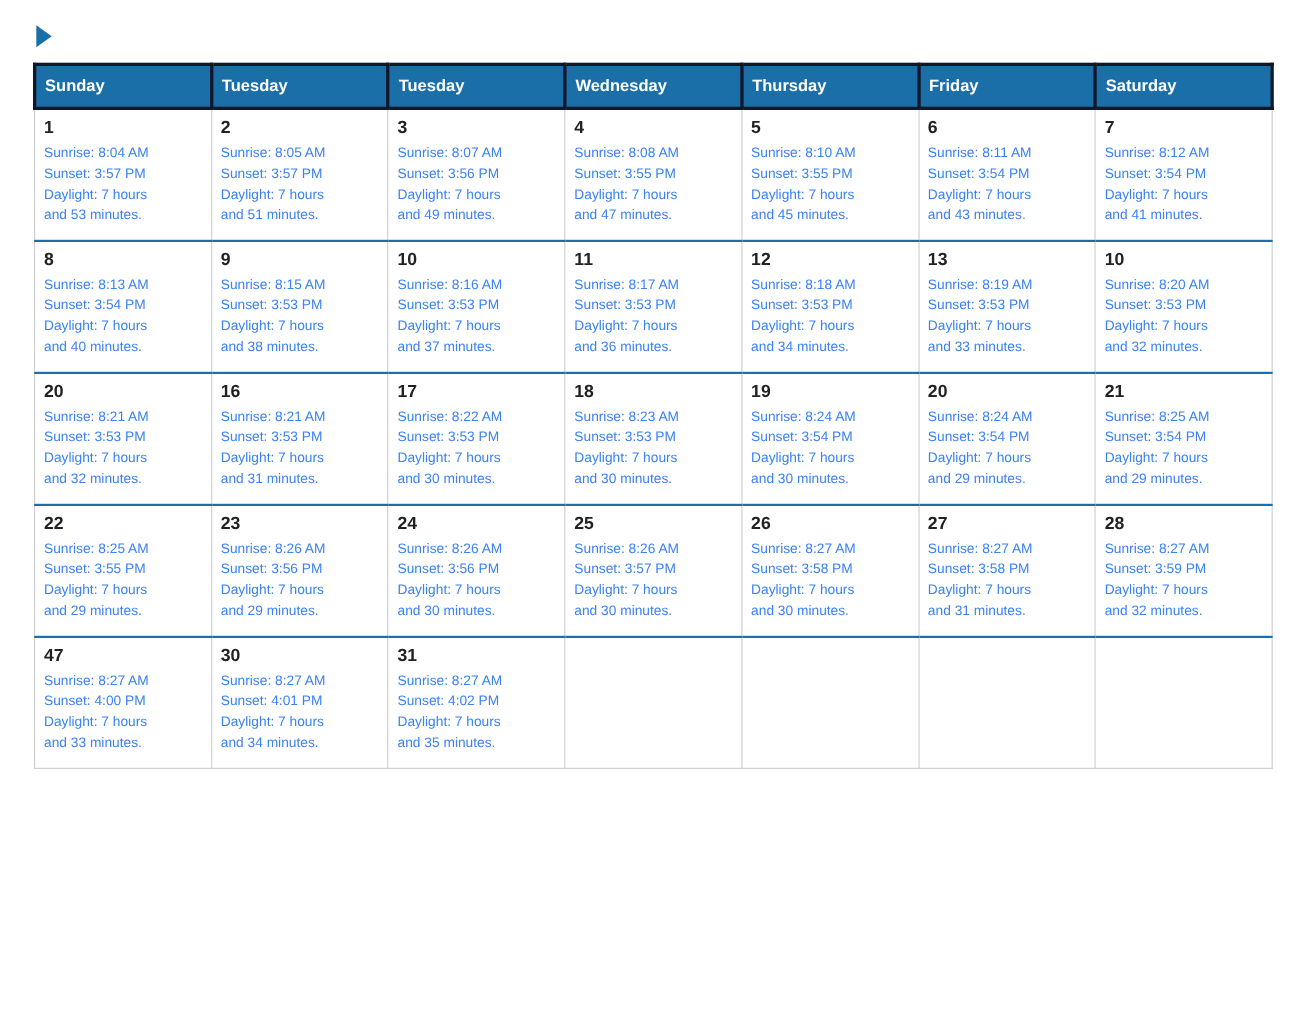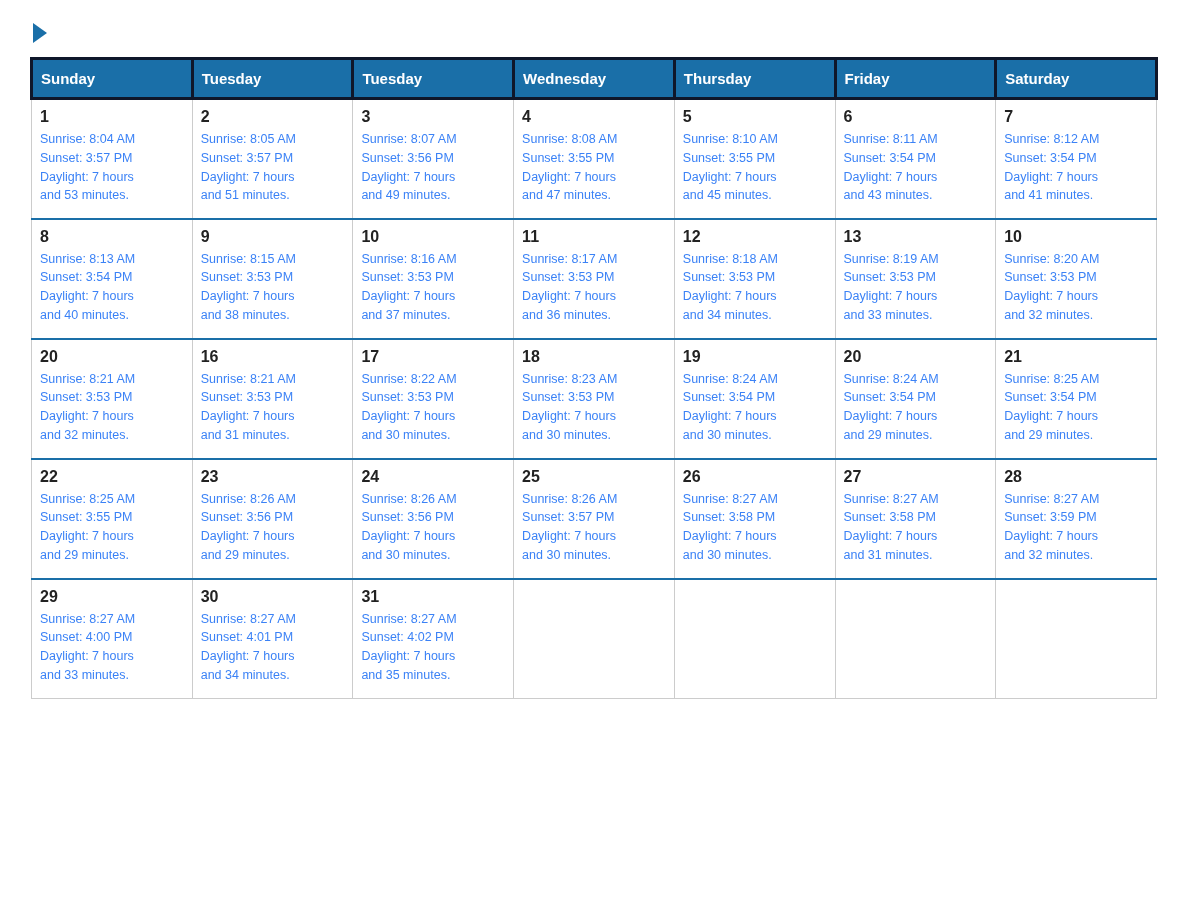--- a/index.html
+++ b/index.html
@@ -250,21 +250,21 @@
         <span class="day-num">27</span>
         <span class="day-info">Sunrise: 8:27 AM<br>Sunset: 3:58 PM<br>Daylight: 7 hours<br>and 31 minutes.</span>
       </td>
         <td>
         <span class="day-num">28</span>
         <span class="day-info">Sunrise: 8:27 AM<br>Sunset: 3:59 PM<br>Daylight: 7 hours<br>and 32 minutes.</span>
       </td>
       </tr>
       <tr>
         <td>
-        <span class="day-num">29</span>
+        <span class="day-num">47</span>
         <span class="day-info">Sunrise: 8:27 AM<br>Sunset: 4:00 PM<br>Daylight: 7 hours<br>and 33 minutes.</span>
       </td>
         <td>
         <span class="day-num">30</span>
         <span class="day-info">Sunrise: 8:27 AM<br>Sunset: 4:01 PM<br>Daylight: 7 hours<br>and 34 minutes.</span>
       </td>
         <td>
         <span class="day-num">31</span>
         <span class="day-info">Sunrise: 8:27 AM<br>Sunset: 4:02 PM<br>Daylight: 7 hours<br>and 35 minutes.</span>
       </td>

